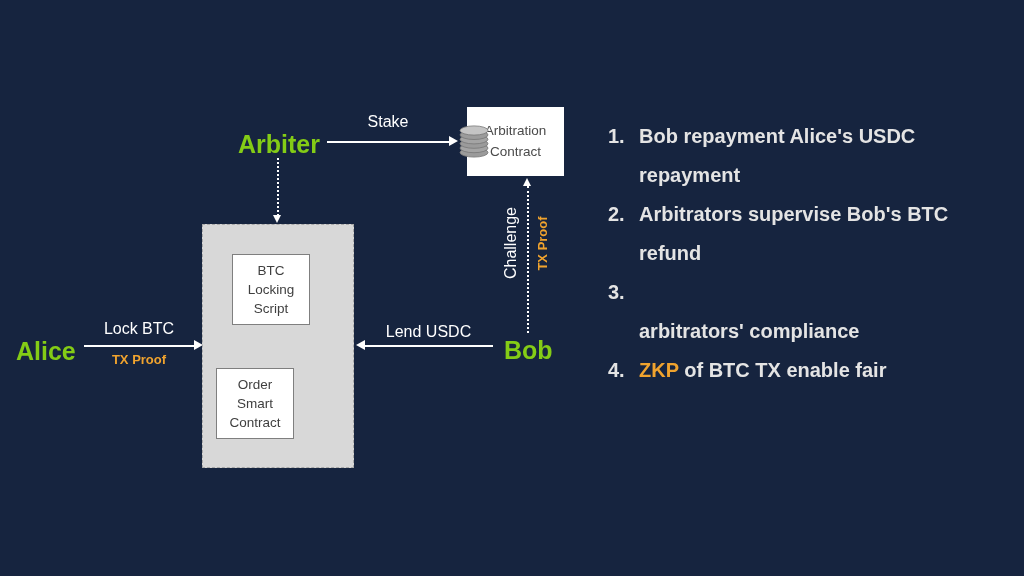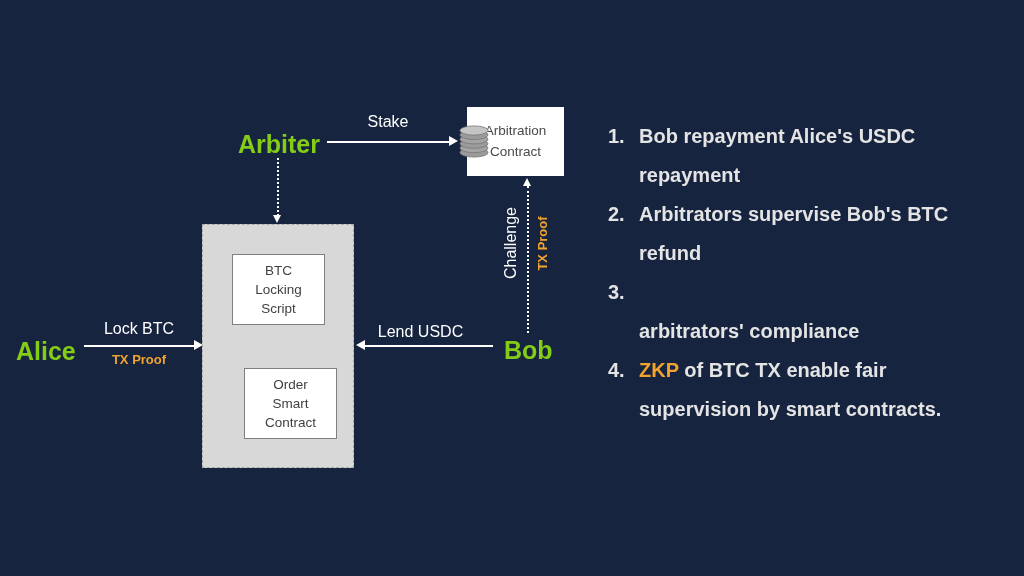--- a/index.html
+++ b/index.html
@@ -53,27 +53,27 @@
     text-align:center; white-space:nowrap;
   }
   .rotated { transform:rotate(-90deg); transform-origin:center center; }
 
   
   .contract-group {
     position:absolute; left:202px; top:224px; width:152px; height:244px;
     background:#D8D8D8; border:1px dashed #A8A8A8;
   }
   .inner-box {
-    position:absolute; width:93px; height:71px; background:#FFFFFF;
+    position:absolute; width:78px; height:71px; background:#FFFFFF;
     border:1px solid #7F7F7F; color:#3F3F3F; font-size:13.5px; line-height:1.42;
     display:flex; flex-direction:column; align-items:center; justify-content:center;
     text-align:center;
   }
   .box-btc   { left:232px; top:254px; }
-  .box-order { left:244px; top:368px; }
+  .box-order { left:216px; top:368px; }
 
   .arbitration-box {
     position:absolute; left:467px; top:107px; width:97px; height:69px;
     background:#FFFFFF; color:#4A4A4A; font-size:13.5px; line-height:1.5;
     display:flex; flex-direction:column; align-items:center; justify-content:center;
     text-align:center;
   }
   .coin-stack { position:absolute; left:458px; top:124px; width:32px; height:35px; }
 
   
@@ -102,21 +102,21 @@
 
   <div class="hline" style="left:327px; top:141px; width:122px;"></div>
   <div class="arrow-right" style="left:449px; top:136px;"></div>
   <div class="arrow-label" style="left:327px; top:113px; width:122px;">Stake</div>
 
   <div class="vdotted" style="left:277px; top:158px; height:58px;"></div>
   <div class="arrow-down" style="left:273px; top:215px;"></div>
 
   <div class="hline" style="left:364px; top:345px; width:129px;"></div>
   <div class="arrow-left" style="left:356px; top:340px;"></div>
-  <div class="arrow-label" style="left:356px; top:323px; width:129px;">Lend USDC</div>
+  <div class="arrow-label" style="left:364px; top:323px; width:129px;">Lend USDC</div>
 
   <div class="vdotted" style="left:527px; top:186px; height:147px;"></div>
   <div class="arrow-up" style="left:523px; top:178px;"></div>
   <div class="arrow-label rotated" style="left:441px; top:234px; width:140px;">Challenge</div>
   <div class="arrow-sublabel rotated" style="left:497px; top:236px; width:90px;">TX Proof</div>
 
   <div class="contract-group"></div>
 
   <div class="inner-box box-btc">
     <span>BTC</span>
@@ -153,17 +153,17 @@
     <div class="note-item">
       <span class="note-num">2.</span>
       <span class="note-text"><span>Arbitrators supervise Bob's BTC</span><br><span>refund</span></span>
     </div>
     <div class="note-item">
       <span class="note-num">3.</span>
       <span class="note-text"><br><span>arbitrators' compliance</span></span>
     </div>
     <div class="note-item">
       <span class="note-num">4.</span>
-      <span class="note-text"><span class="hl">ZKP</span><span> of BTC TX enable fair</span><br><span>supervision by smart contracts.</span></span>
+      <span class="note-text"><span class="hl">ZKP</span><span> of BTC TX enable fair</span><br></span>
     </div>
   </div>
 
 </div>
 
 </body></html>

